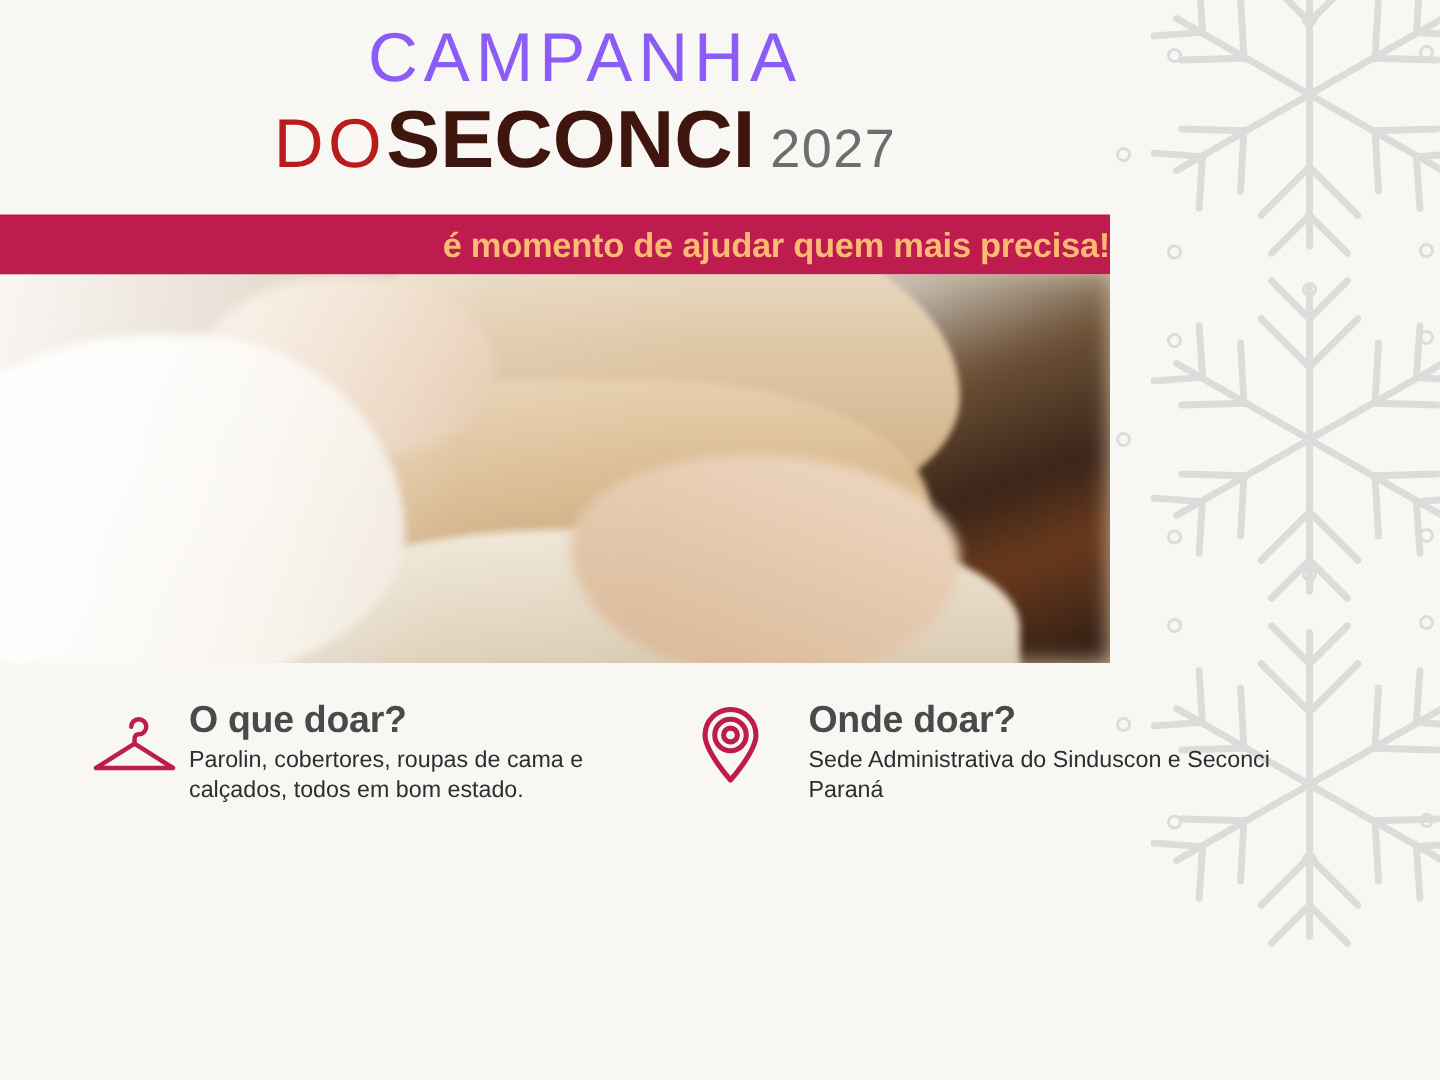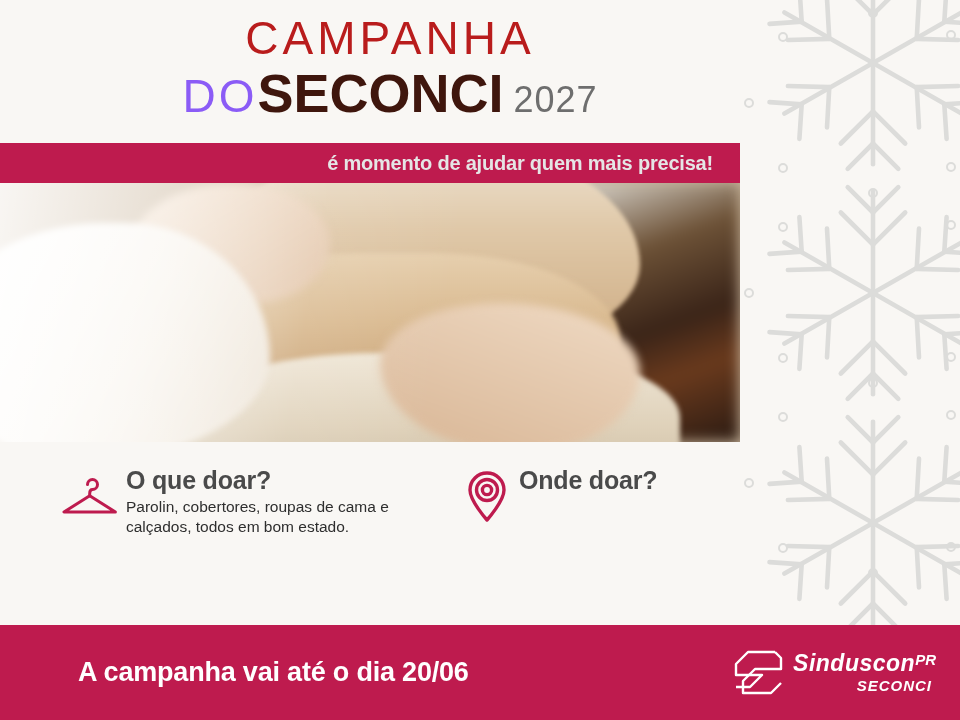--- a/index.html
+++ b/index.html
@@ -44,34 +44,34 @@
   .title-block {
     position: absolute;
     left: 0;
     top: 14px;
     width: 780px;
     text-align: center;
   }
   .line1 {
     font-size: 46px;
     letter-spacing: 4px;
-    color: #b91c1c;
+    color: #8b5cf6;
     font-weight: 400;
     line-height: 1.06;
     white-space: nowrap;
   }
   .line2 {
     line-height: 1.06;
     white-space: nowrap;
     margin-top: 2px;
   }
   .line2 .do {
     font-size: 46px;
     letter-spacing: 3px;
-    color: #8b5cf6;
+    color: #b91c1c;
     font-weight: 400;
   }
   .line2 .agasalho {
     font-size: 54px;
     letter-spacing: 0px;
     color: #3F160D;
     font-weight: 700;
   }
   .line2 .year {
     font-size: 36px;
@@ -87,24 +87,24 @@
     left: 0;
     top: 143px;
     width: 740px;
     height: 40px;
     background: #BE1B4E;
     display: flex;
     align-items: center;
     justify-content: flex-end;
   }
   .subbanner span {
-    color: #e5e5e5;
-    font-size: 20px;
-    font-weight: 700;
-    padding-right: 27px;
+    color: #fdba74;
+    font-size: 23px;
+    font-weight: 700;
+    padding-right: 0;
     letter-spacing: -0.2px;
     white-space: nowrap;
   }
 
   
   .photo {
     position: absolute;
     left: 0;
     top: 183px;
     width: 740px;
@@ -179,21 +179,21 @@
     top: 466px;
     left: 0;
     width: 892px;
     display: flex;
   }
   .info-col {
     display: flex;
     align-items: flex-start;
   }
   .col-left  { margin-left: 60px;  width: 380px; }
-  .col-right { margin-left: 27px;  width: 420px; }
+  .col-right { margin-left: 27px;  width: 420px; gap: 20px; }
   .icon-wrap {
     flex: 0 0 auto;
     width: 66px;
     padding-top: 8px;
   }
   .icon-wrap.pin { width: 52px; padding-top: 4px; }
   .info-text h3 {
     margin: 0 0 2px 0;
     font-size: 25px;
     font-weight: 700;
@@ -434,37 +434,20 @@
         <svg width="40" height="54" viewBox="0 0 40 54">
           <g stroke="#BE1B4E" stroke-width="3.4" fill="none">
             <path d="M20 3 C10.6 3 3 10.6 3 20 C3 31 20 50 20 50 C20 50 37 31 37 20 C37 10.6 29.4 3 20 3 Z" stroke-linejoin="round"></path>
             <circle cx="20" cy="20" r="10.5"></circle>
             <circle cx="20" cy="20" r="4.6"></circle>
           </g>
         </svg>
       </div>
       <div class="info-text">
         <h3>Onde doar?</h3>
+        <p>Sede Administrativa do Sinduscon e Seconci Paraná</p>
       </div>
     </div>
 
   </div>
 
-  <div class="bottombar">
-    <span class="deadline">A campanha vai até o dia 20/06</span>
-
-    <div class="logo">
-      <svg width="56" height="52" viewBox="0 0 56 52">
-        <g fill="none" stroke="#ffffff" stroke-width="2.4" stroke-linejoin="round">
-          <path d="M44 5 L17 5 L5 17 L5 28 L31 28 L19 40 L5 40"></path>
-          <path d="M44 5 L50 11 L50 22 L24 22 L12 34 L12 46 L40 46 L50 36"></path>
-        </g>
-      </svg>
-      <div class="logo-text">
-        <div>
-          <span class="logo-main">Sinduscon</span><span class="logo-pr">PR</span>
-        </div>
-        <div class="logo-sub">SECONCI</div>
-      </div>
-    </div>
-  </div>
 
 </div>
 
 </body></html>

